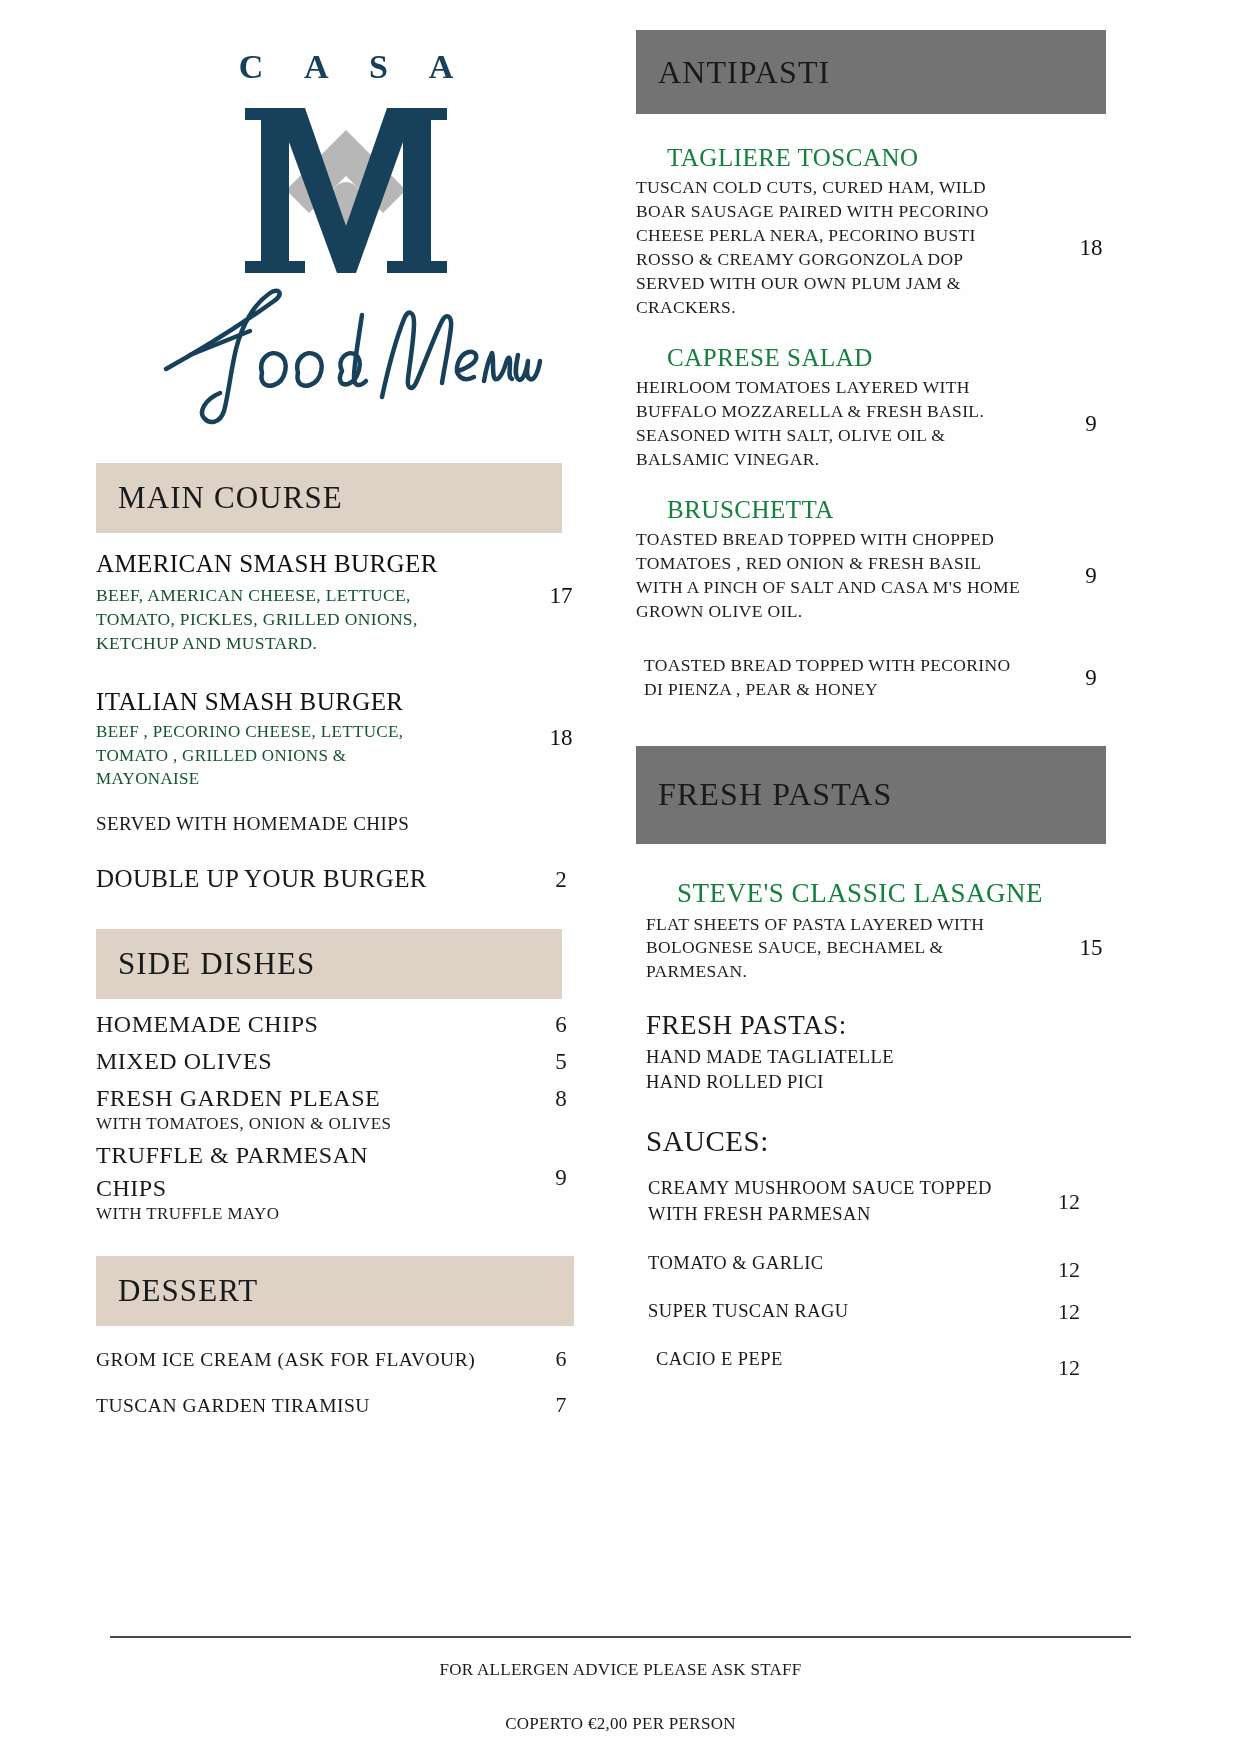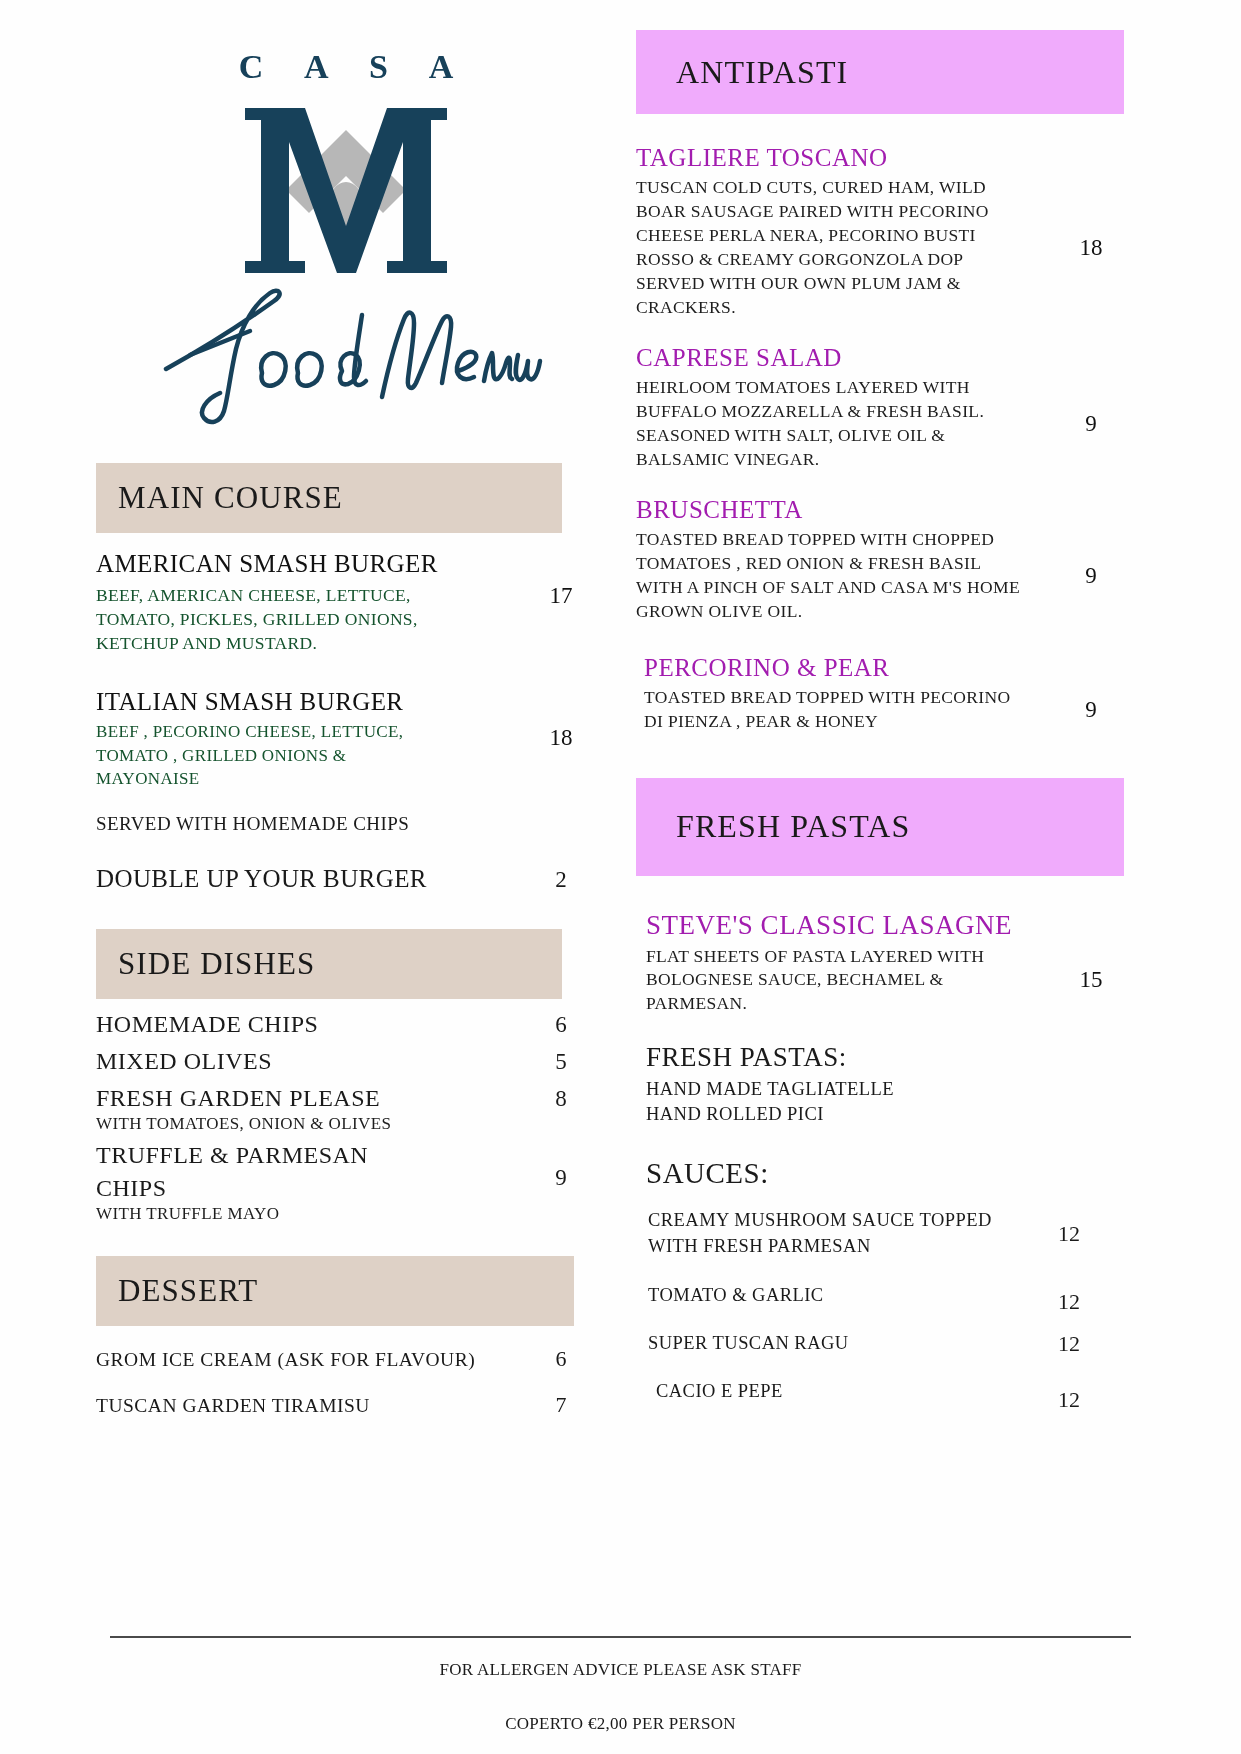--- a/index.html
+++ b/index.html
@@ -78,26 +78,25 @@
   .band.band-dessert { width: 478px; }
   .band.band-side { width: 466px; }
   .band-title {
     font-size: 31px;
     letter-spacing: 1.1px;
     color: #1a1a1a;
     padding-left: 22px;
     font-weight: 400;
   }
   .band-right {
-    background: #f0abfc;
+    background: #737373;
     height: 98px;
     display: flex;
     align-items: center;
     width: 470px;
-    padding-left: 18px;
   }
   .band-right.antipasti { height: 84px; width: 470px; margin-top: 0; }
   .band-right .band-title { font-size: 32px; padding-left: 22px; }
 
   
   .items { margin-top: 14px; }
   .item {
     display: flex;
     align-items: flex-start;
     justify-content: space-between;
@@ -165,22 +164,23 @@
     margin-top: 20px;
   }
   .dessert-list .drow .nm { font-size: 19.5px; letter-spacing: .5px; }
   .dessert-list .drow .pr { font-size: 22px; width: 70px; text-align: center; flex: 0 0 70px; }
 
   
   .r-item { margin-top: 20px; }
   .r-head {
     font-size: 25px;
     letter-spacing: .5px;
-    color: #a21caf;
+    color: #15803d;
     margin-bottom: 4px;
+    margin-left: 31px;
   }
   .r-body {
     display: flex;
     align-items: center;
     justify-content: space-between;
     gap: 20px;
   }
   .r-desc {
     font-size: 17.5px;
     letter-spacing: .35px;
@@ -388,21 +388,20 @@
 
     <div class="r-item" style="margin-top:24px;">
       <div class="r-head">BRUSCHETTA</div>
       <div class="r-body">
         <div class="r-desc">TOASTED BREAD  TOPPED WITH CHOPPED TOMATOES , RED ONION &amp; FRESH BASIL WITH A PINCH OF SALT AND CASA M'S HOME GROWN OLIVE OIL.</div>
         <div class="r-price">9</div>
       </div>
     </div>
 
     <div class="r-item" style="margin-top:30px;">
-      <div class="r-head" style="padding-left:8px;">PERCORINO &amp; PEAR</div>
       <div class="r-body">
         <div class="r-desc" style="padding-left:8px;max-width:370px;">TOASTED BREAD TOPPED WITH PECORINO DI PIENZA , PEAR &amp; HONEY</div>
         <div class="r-price">9</div>
       </div>
     </div>
 
     <div class="band-right" style="margin-top:44px;">
       <span class="band-title">FRESH PASTAS</span>
     </div>
 

